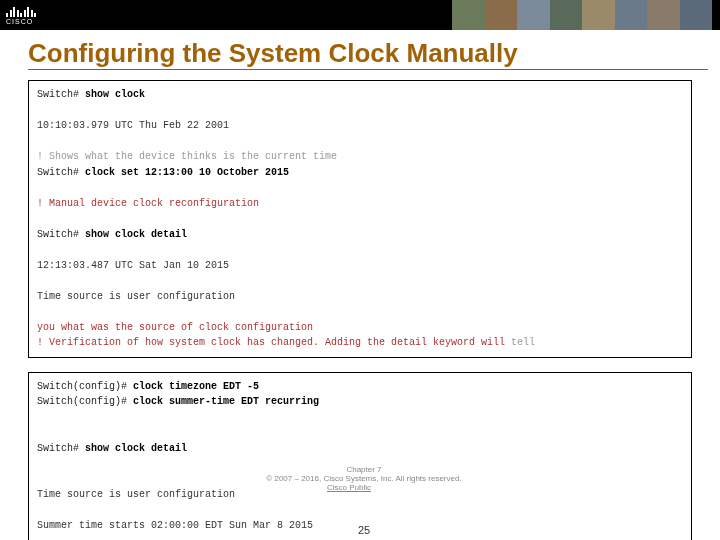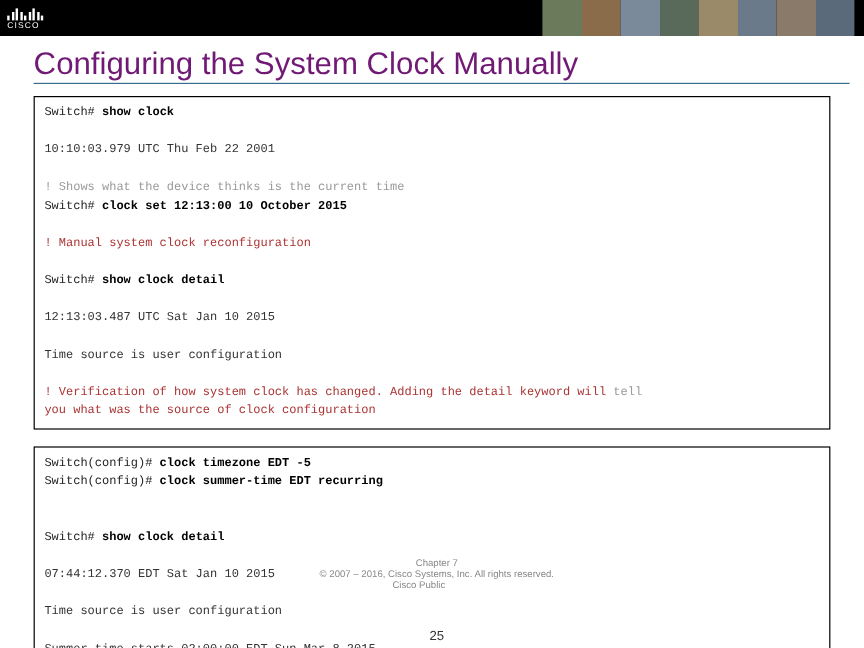--- a/index.html
+++ b/index.html
@@ -47,23 +47,23 @@
   }
   .people-strip .p {
     flex: 1;
     height: 100%;
   }
   .pc1{background:#6b7a5a}.pc2{background:#8a6b4a}.pc3{background:#7a8a9a}
   .pc4{background:#5a6a5a}.pc5{background:#9a8a6a}.pc6{background:#6a7a8a}
   .pc7{background:#8a7a6a}.pc8{background:#5a6a7a}
 
   h1.title {
-    color: #701a75;
+    color: #a16207;
     font-size: 26px;
-    font-weight: 400;
+    font-weight: 700;
     padding: 8px 0 0 28px;
     border-bottom: 1px solid #3b6d8f;
     margin: 0 12px 10px 28px;
     padding-left: 0;
     margin-left: 28px;
   }
 
   .content {
     padding: 0 28px;
   }
@@ -91,21 +91,21 @@
     right: 0;
     display: flex;
     align-items: center;
     font-size: 8px;
     color: #888;
     padding: 0 20px 0 28px;
     flex-direction: column;
   }
   .footer .chapter { flex: 0 0 auto; }
   .footer .copy { flex: 1; text-align: left; }
-  .footer .pub { flex: 0 0 auto; margin-right: 30px; }
+  .footer .pub { flex: 0 0 auto; margin-right: 30px; text-decoration: underline; }
   .footer .pg { flex: 0 0 auto; color: #333; font-size: 11px; margin-top: 32px; }
 </style>
 </head>
 <body>
 
 <div class="topbar">
   <div class="cisco-logo">
     <div class="cisco-bars">
       <span class="b1"></span>
         <span class="b2"></span>
@@ -136,40 +136,39 @@
 <div class="content">
 
   <div class="codebox">
     <div class="line"><span class="prompt">Switch# </span><span class="bold">show clock</span></div>
     <div class="line">&nbsp;</div>
     <div class="line">10:10:03.979 UTC Thu Feb 22 2001</div>
     <div class="line">&nbsp;</div>
     <div class="line comment faded">! Shows what the device thinks is the current time</div>
     <div class="line"><span class="prompt">Switch# </span><span class="bold">clock set 12:13:00 10 October 2015</span></div>
     <div class="line">&nbsp;</div>
-    <div class="line comment">! Manual system clock reconfiguration</div>
+    <div class="line comment">! Manual device clock reconfiguration</div>
     <div class="line">&nbsp;</div>
     <div class="line"><span class="prompt">Switch# </span><span class="bold">show clock detail</span></div>
     <div class="line">&nbsp;</div>
     <div class="line">12:13:03.487 UTC Sat Jan 10 2015</div>
     <div class="line">&nbsp;</div>
     <div class="line">Time source is user configuration</div>
     <div class="line">&nbsp;</div>
+    <div class="line comment">you what was the source of clock configuration</div>
     <div class="line"><span class="comment">! Verification of how system clock has changed. Adding the detail keyword will </span><span class="faded">tell</span></div>
-    <div class="line comment">you what was the source of clock configuration</div>
   </div>
 
   <div class="codebox">
     <div class="line"><span class="prompt">Switch(config)# </span><span class="bold">clock timezone EDT -5</span></div>
     <div class="line"><span class="prompt">Switch(config)# </span><span class="bold">clock summer-time EDT recurring</span></div>
     <div class="line">&nbsp;</div>
     <div class="line">&nbsp;</div>
     <div class="line"><span class="prompt">Switch# </span><span class="bold">show clock detail</span></div>
     <div class="line">&nbsp;</div>
-    <div class="line">07:44:12.370 EDT Sat Jan 10 2015</div>
     <div class="line">&nbsp;</div>
     <div class="line">Time source is user configuration</div>
     <div class="line">&nbsp;</div>
     <div class="line">Summer time starts 02:00:00 EDT Sun Mar 8 2015</div>
 
   </div>
 
 </div>
 
 <div class="footer">

